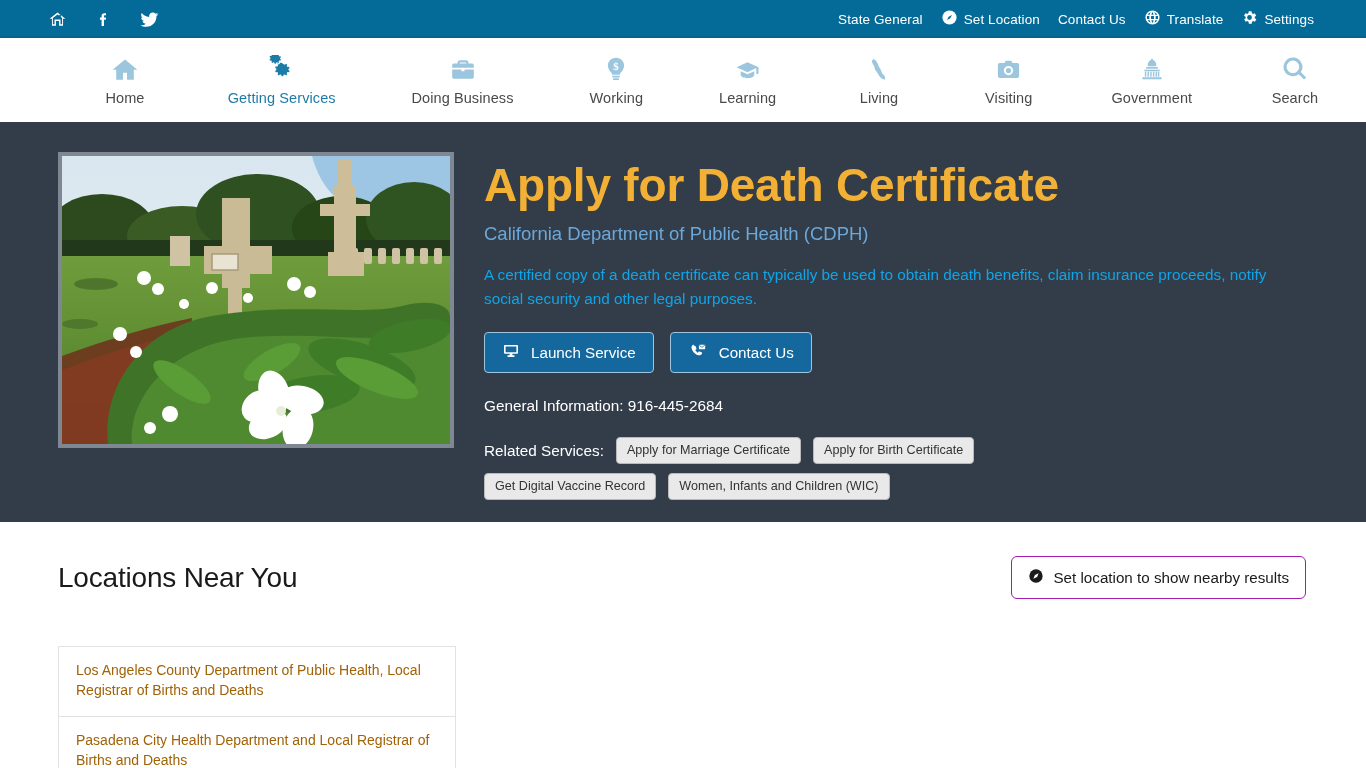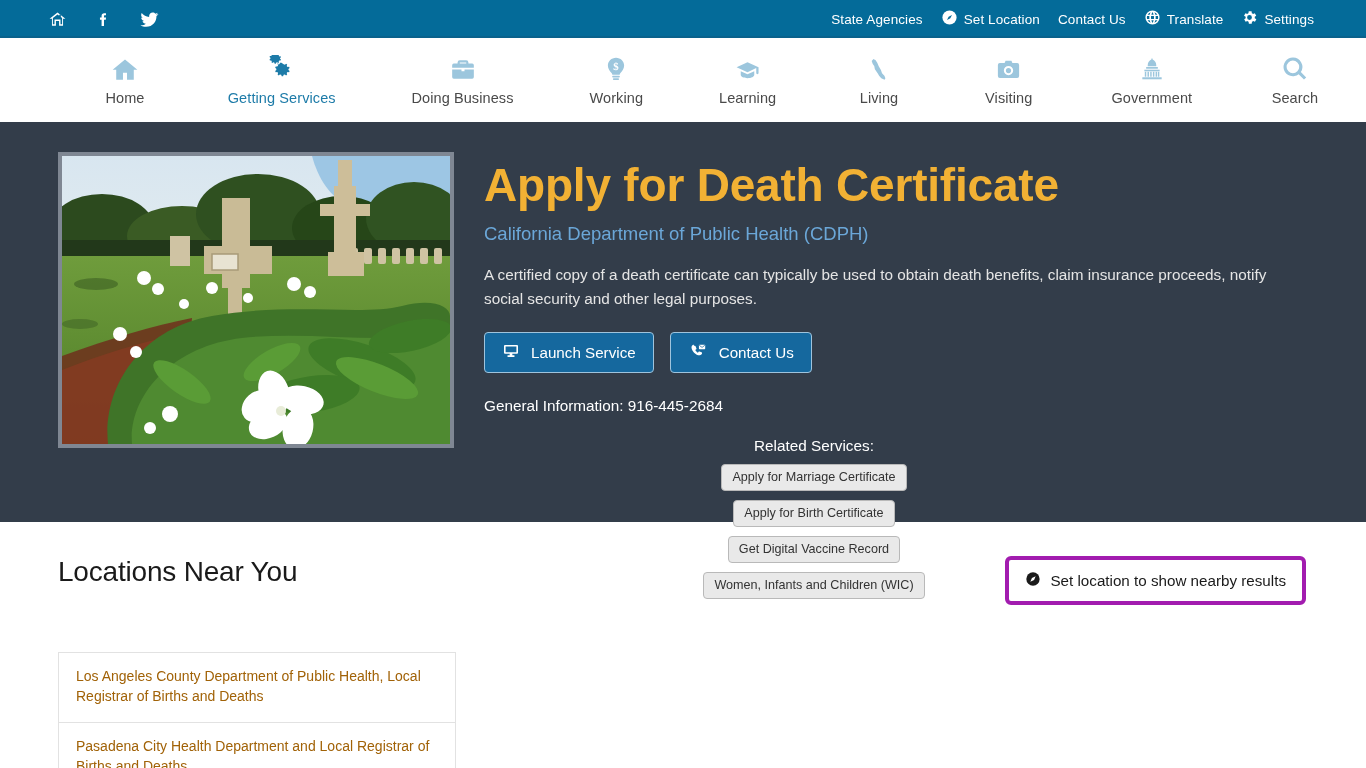--- a/index.html
+++ b/index.html
@@ -121,21 +121,21 @@
   .hero-agency {
     display: inline-block;
     color: #6ba7d8;
     font-size: 18.5px;
     margin-bottom: 18px;
     cursor: pointer;
   }
   .hero-desc {
     font-size: 15.3px;
     line-height: 1.62;
-    color: #e5e5e5;
+    color: #0ea5e9;
     max-width: 810px;
     margin-bottom: 20px;
   }
   .hero-actions { display: flex; gap: 16px; margin-bottom: 24px; }
   .btn-action {
     background: #15689e;
     border: 1px solid #9fc4dd;
     border-radius: 4px;
     color: #ffffff;
     font-size: 15.2px;
@@ -147,52 +147,51 @@
     font-family: "Liberation Sans", sans-serif;
   }
   .btn-action svg { fill: #ffffff; }
   .hero-phone { font-size: 15.3px; color: #ffffff; margin-bottom: 22px; }
   .related-row {
     display: flex;
     flex-wrap: wrap;
     align-items: center;
     gap: 9px 12px;
     max-width: 660px;
-    flex-direction: column;
   }
   .related-label { font-size: 15.3px; color: #ffffff; }
   .tag {
     background: #e9e9e9;
     border: 1px solid #b9b9b9;
     border-radius: 4px;
     color: #333333;
     font-size: 12.6px;
     padding: 5px 10px 6px;
     cursor: pointer;
     white-space: nowrap;
   }
 
   
   .locations {
     padding: 34px 60px 0 58px;
     background: #ffffff;
   }
   .loc-head {
     display: flex;
-    align-items: flex-start;
+    align-items: center;
     justify-content: space-between;
   }
   .loc-title {
     font-size: 28px;
     font-weight: 400;
     color: #1a1a1a;
     letter-spacing: -.2px;
   }
   .btn-setloc {
-    border: 4px solid #a21caf;
+    border: 1px solid #a21caf;
     border-radius: 6px;
     background: #ffffff;
     padding: 11px 16px;
     font-size: 15.2px;
     color: #1a1a1a;
     display: flex;
     align-items: center;
     gap: 9px;
     cursor: pointer;
     font-family: "Liberation Sans", sans-serif;
@@ -235,21 +234,21 @@
     </span>
     <span class="sic">
       <svg width="21" height="19" viewBox="0 0 24 24">
           <path d="M23 5.2c-.8.4-1.7.6-2.6.8 1-.6 1.7-1.5 2-2.5-.9.5-1.9.9-2.9 1.1-.8-.9-2-1.5-3.4-1.5-2.6 0-4.6 2.1-4.6 4.6 0 .4 0 .7.1 1-3.8-.2-7.2-2-9.5-4.8-.4.7-.6 1.5-.6 2.3 0 1.6.8 3 2.1 3.8-.8 0-1.5-.2-2.1-.6v.1c0 2.2 1.6 4.1 3.7 4.5-.4.1-.8.2-1.2.2-.3 0-.6 0-.9-.1.6 1.8 2.3 3.2 4.3 3.2-1.6 1.2-3.6 2-5.7 2-.4 0-.7 0-1.1-.1 2 1.3 4.5 2.1 7.1 2.1 8.5 0 13.1-7 13.1-13.1v-.6c.9-.6 1.7-1.4 2.3-2.3z"></path>
         </svg>
     </span>
   </div>
 
   <div class="util-right">
     <a class="util-link">
-      <span>State Agencies</span>
+      <span>State General</span>
     </a>
     <a class="util-link">
       <span>
         <svg width="17" height="17" viewBox="0 0 24 24">
             <circle cx="12" cy="12" r="10"></circle>
             <path d="M15.5 8.5 10.8 10.8 8.5 15.5l4.7-2.3 2.3-4.7z" fill="#046b99"></path>
           </svg>
       </span>
       <span>Set Location</span>
     </a>

